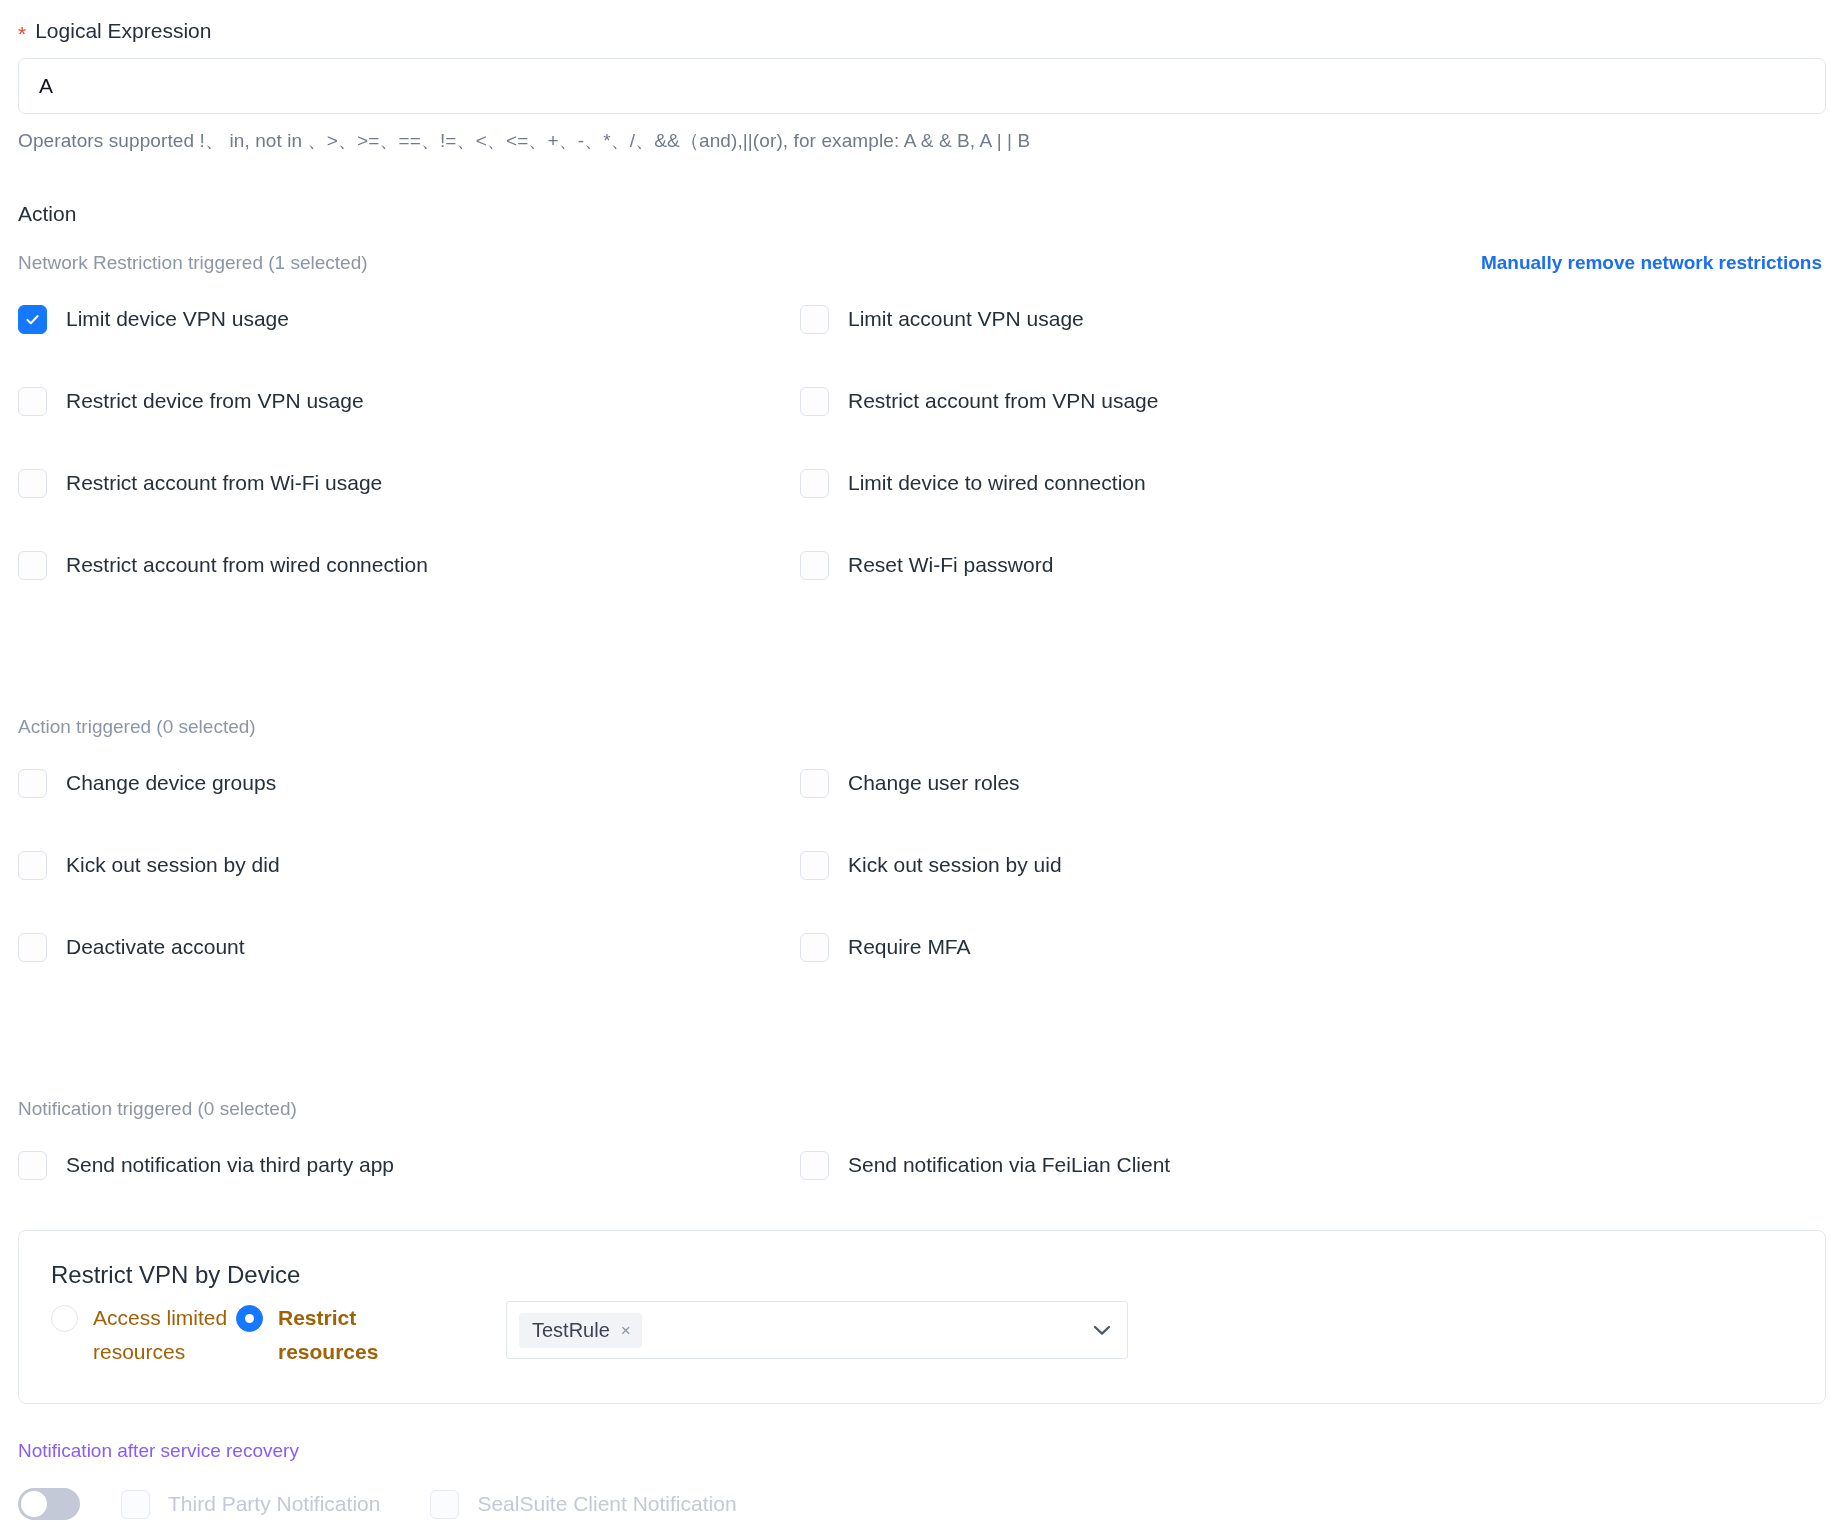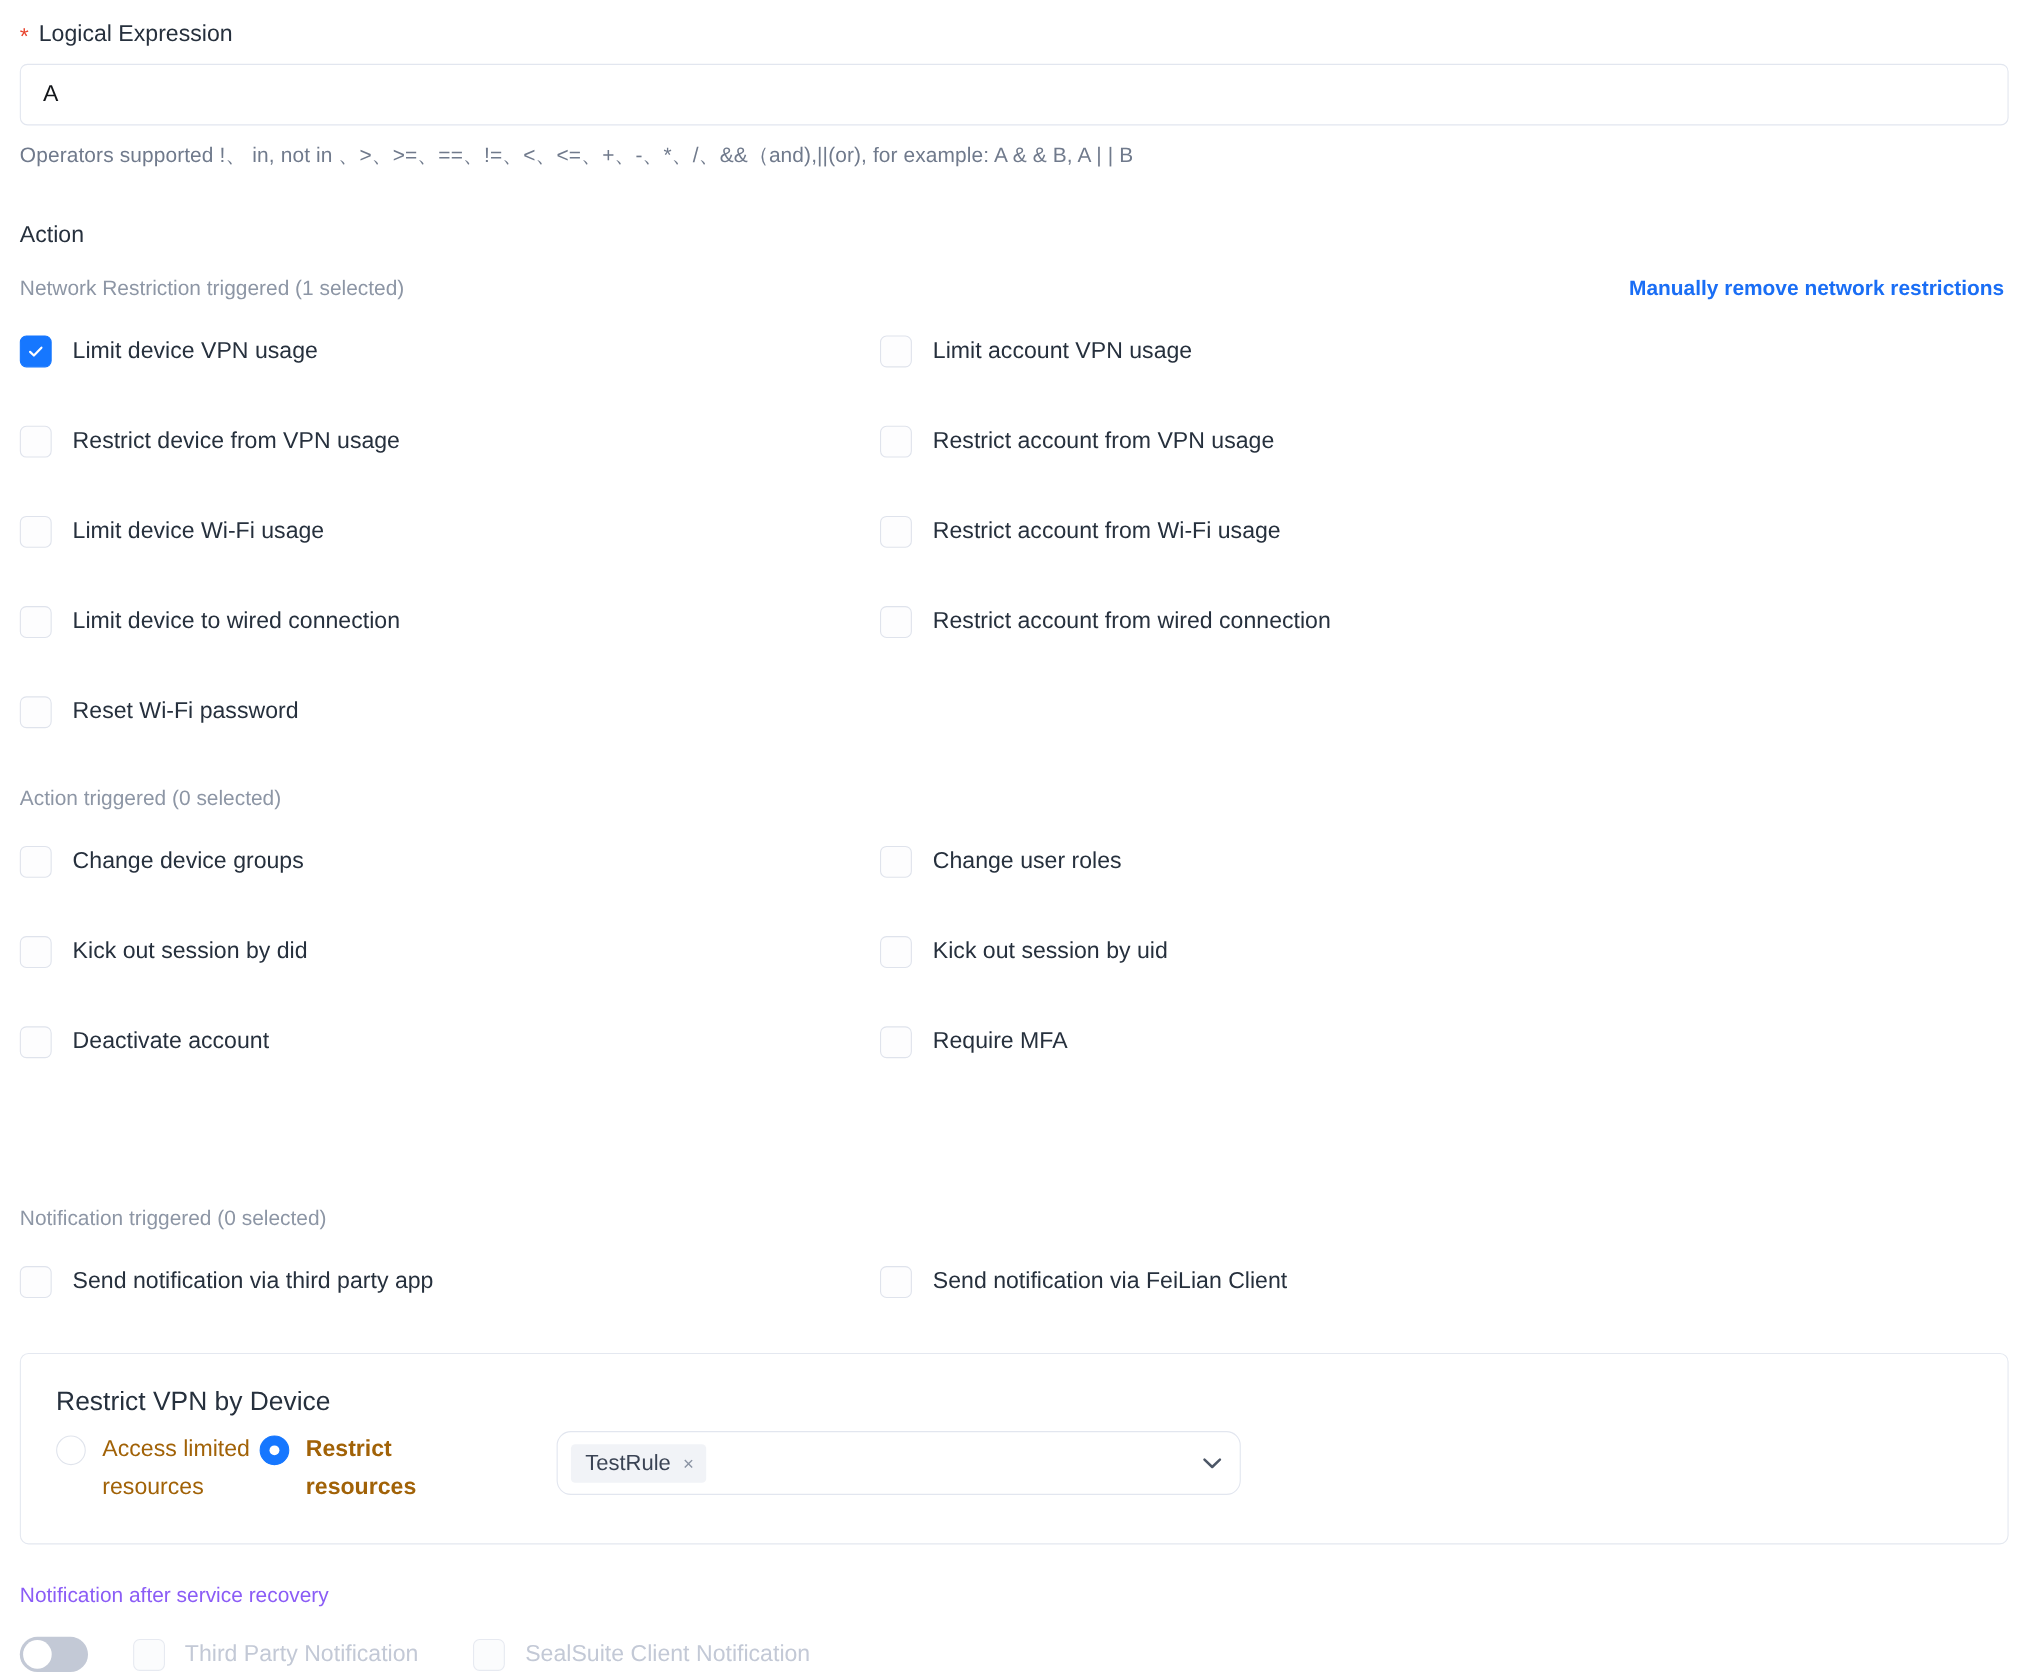--- a/index.html
+++ b/index.html
@@ -184,21 +184,21 @@
     font-size: 21px;
     color: #a16207;
     line-height: 34px;
     max-width: 150px;
   }
 
   .tag-select {
     width: 622px;
     min-height: 58px;
     border: 1px solid #e2e6ef;
-    border-radius: 13px;
+    border-radius: 3px;
     background: #ffffff;
     display: flex;
     align-items: center;
     padding: 0 16px 0 12px;
     position: relative;
   }
   .tag {
     display: inline-flex;
     align-items: center;
     gap: 11px;
@@ -296,24 +296,20 @@
 
     <div class="cb-row">
       <span class="cbox"></span>
       <span class="cb-label">Restrict device from VPN usage</span>
     </div>
     <div class="cb-row">
       <span class="cbox"></span>
       <span class="cb-label">Restrict account from VPN usage</span>
     </div>
 
-    <div class="cb-row">
-      <span class="cbox"></span>
-      <span class="cb-label">Limit device Wi-Fi usage</span>
-    </div>
     <div class="cb-row">
       <span class="cbox"></span>
       <span class="cb-label">Restrict account from Wi-Fi usage</span>
     </div>
 
     <div class="cb-row">
       <span class="cbox"></span>
       <span class="cb-label">Limit device to wired connection</span>
     </div>
     <div class="cb-row">

